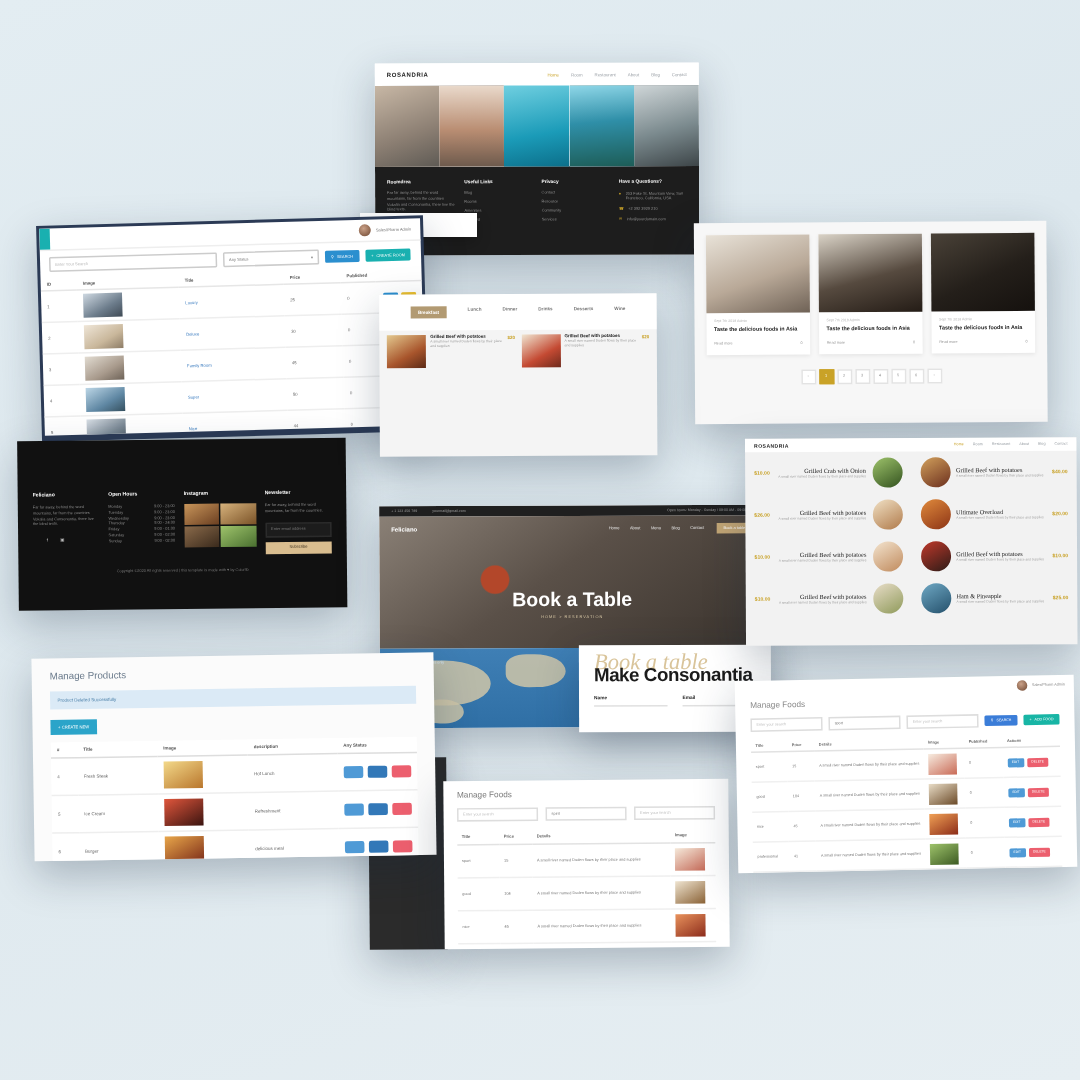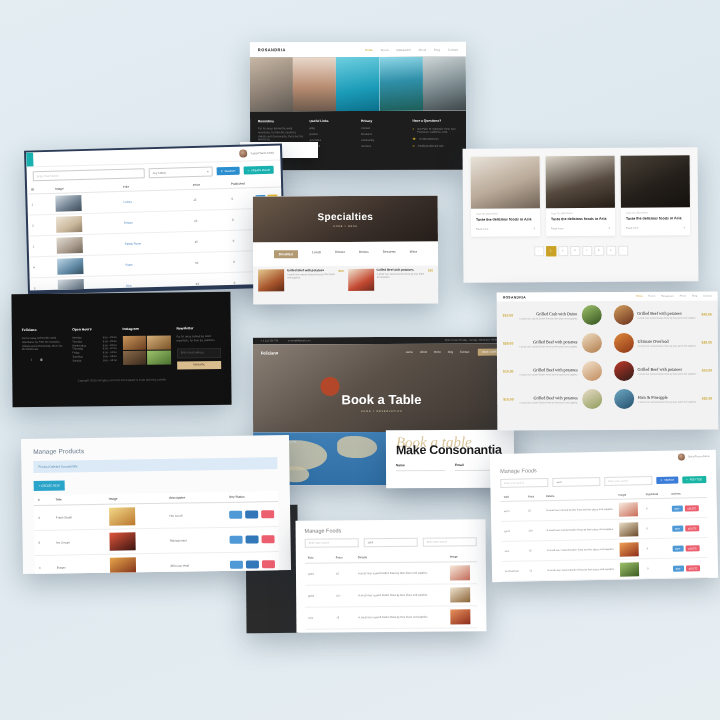--- a/index.html
+++ b/index.html
@@ -497,24 +497,20 @@
       <h5>Newsletter</h5>
       <p class="tiny" style="margin-bottom:5px">Far far away, behind the word mountains, far from the countries.</p>
       <div class="fld">Enter email address</div>
       <div class="sub">Subscribe</div>
     </div>
   </div>
   <div class="cp tiny">Copyright ©2020 All rights reserved | this template is made with ♥ by Colorlib</div>
 </div>
 
 <div class="panel" id="p5">
-  <div class="hero">
-    <h2>Specialties</h2>
-    <div class="crumb">HOME &gt; MENU</div>
-  </div>
   <div class="tabs">
     <span class="on">Breakfast</span>
     <span>Lunch</span>
     <span>Dinner</span>
     <span>Drinks</span>
     <span>Desserts</span>
     <span>Wine</span>
   </div>
   <div class="menu">
     <div class="mi">

